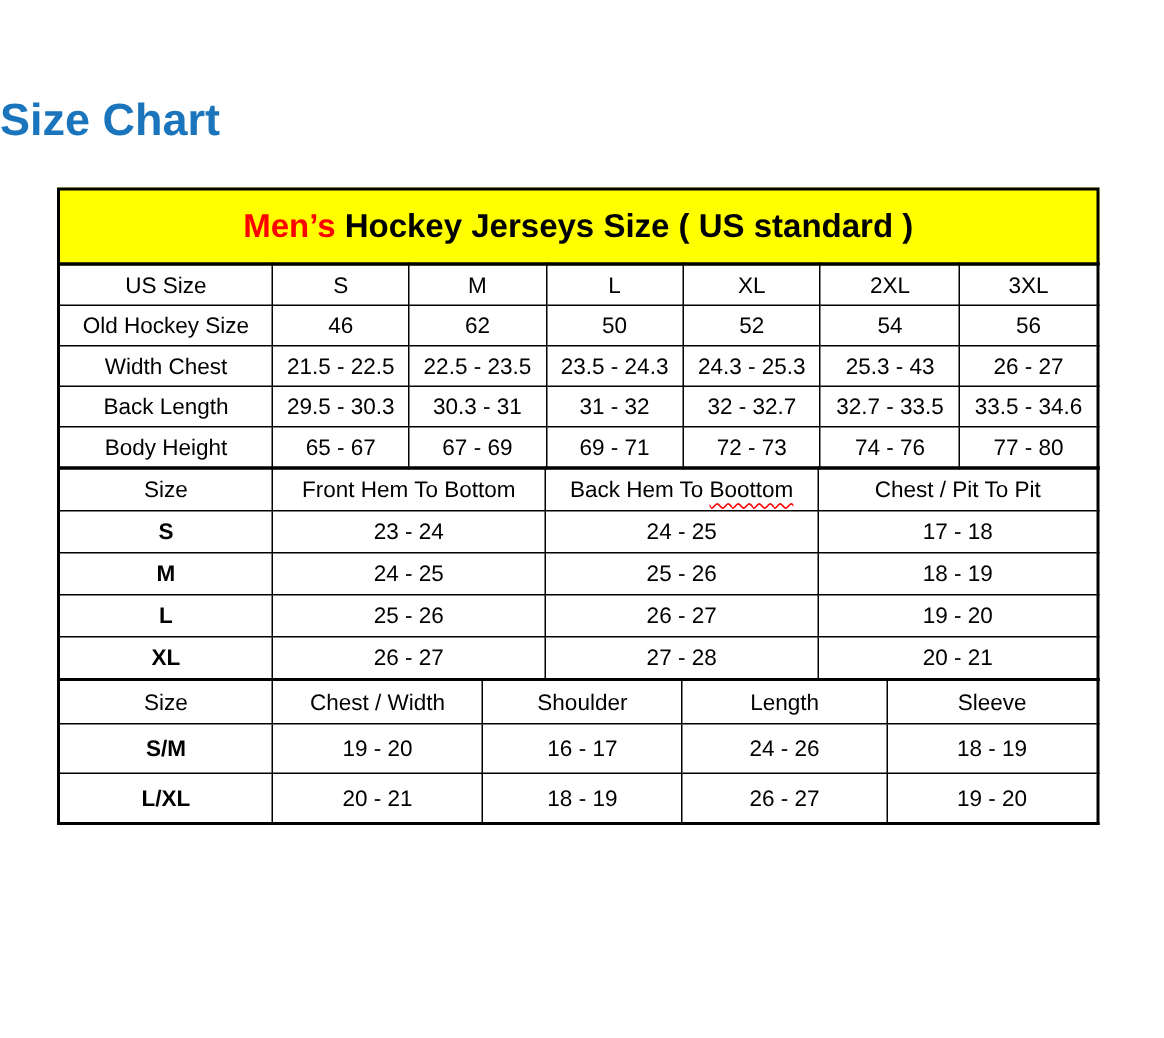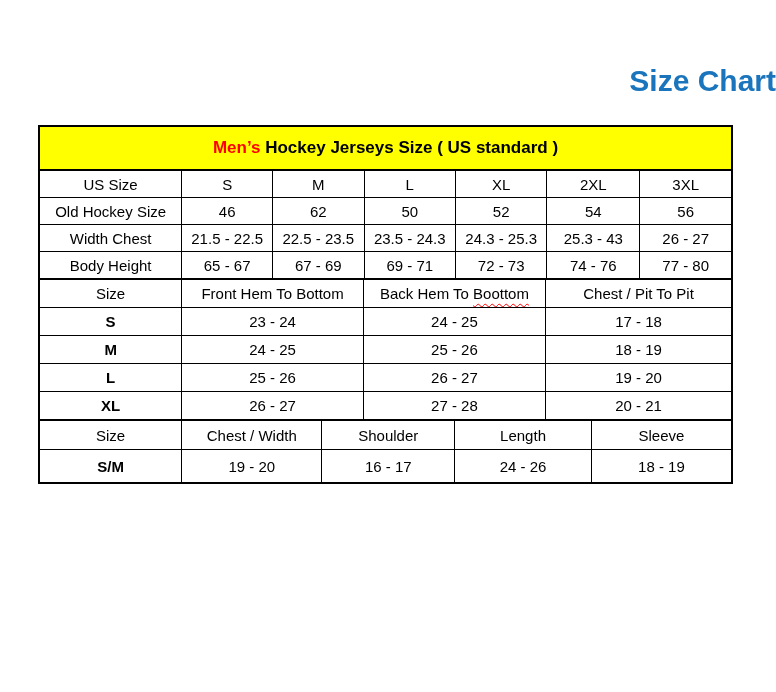--- a/index.html
+++ b/index.html
@@ -10,38 +10,38 @@
     background: #ffffff;
     overflow: hidden;
     font-family: "Liberation Sans", sans-serif;
     color: #000;
   }
   .page { width: 776px; height: 692px; position: relative; }
 
   .title {
     margin: 0;
     padding-top: 64px;
-    text-align: right;
+    text-align: left;
     font-size: 30px;
     font-weight: bold;
     color: #1B75BC;
     letter-spacing: 0px;
   }
 
   .chart {
     width: 695px;
     margin: 27px 0 0 38px;
   }
 
   .banner {
     border: 2px solid #000;
     background: #FFFF00;
     text-align: center;
     font-weight: bold;
-    font-size: 17px;
+    font-size: 22px;
     box-sizing: border-box;
   }
   .banner .hl { color: #FF0000; }
   .banner-men   { padding: 11px 0; }
   .banner-women { padding: 7px 0;  margin-top: -2px; }
   .banner-youth { padding: 5px 0;  margin-top: -2px; }
 
   table.tbl {
     width: 100%;
     border-collapse: collapse;
@@ -123,20 +123,29 @@
           <tr>
             <td>Width Chest</td>
             <td>21.5 - 22.5</td>
             <td>22.5 - 23.5</td>
             <td>23.5 - 24.3</td>
             <td>24.3 - 25.3</td>
             <td>25.3 - 43</td>
             <td>26 - 27</td>
           </tr>
           <tr>
+            <td>Back Length</td>
+            <td>29.5 - 30.3</td>
+            <td>30.3 - 31</td>
+            <td>31 - 32</td>
+            <td>32 - 32.7</td>
+            <td>32.7 - 33.5</td>
+            <td>33.5 - 34.6</td>
+          </tr>
+          <tr>
             <td>Body Height</td>
             <td>65 - 67</td>
             <td>67 - 69</td>
             <td>69 - 71</td>
             <td>72 - 73</td>
             <td>74 - 76</td>
             <td>77 - 80</td>
           </tr>
         </tbody>
     </table>
@@ -204,17 +213,24 @@
         </tr>
       </thead>
       <tbody>
           <tr>
             <td>S/M</td>
             <td>19 - 20</td>
             <td>16 - 17</td>
             <td>24 - 26</td>
             <td>18 - 19</td>
           </tr>
+          <tr>
+            <td>L/XL</td>
+            <td>20 - 21</td>
+            <td>18 - 19</td>
+            <td>26 - 27</td>
+            <td>19 - 20</td>
+          </tr>
         </tbody>
     </table>
 
   </div>
 </div>
 
 </body></html>

